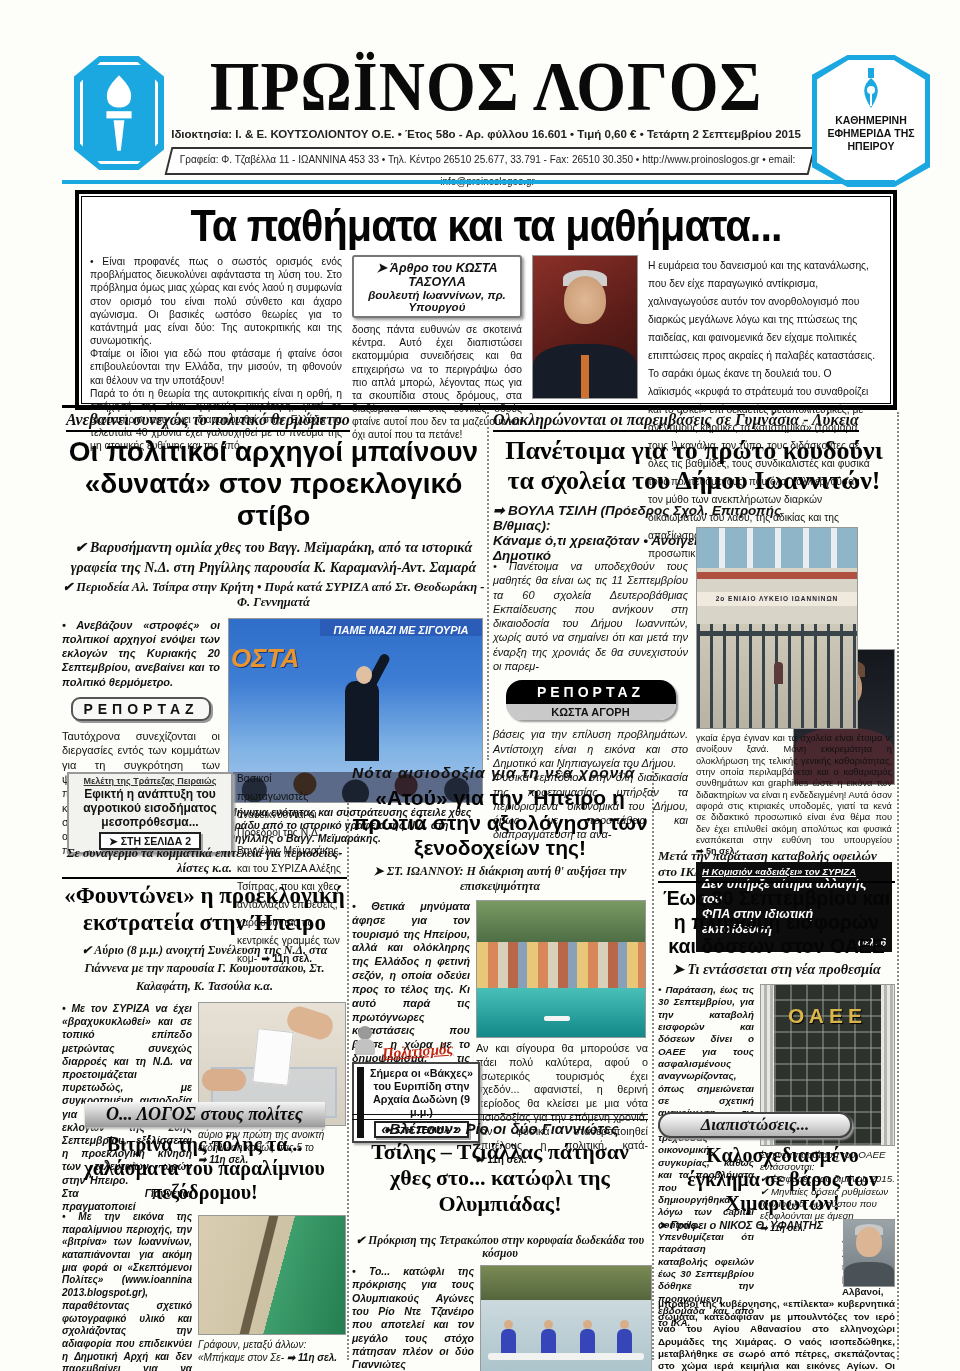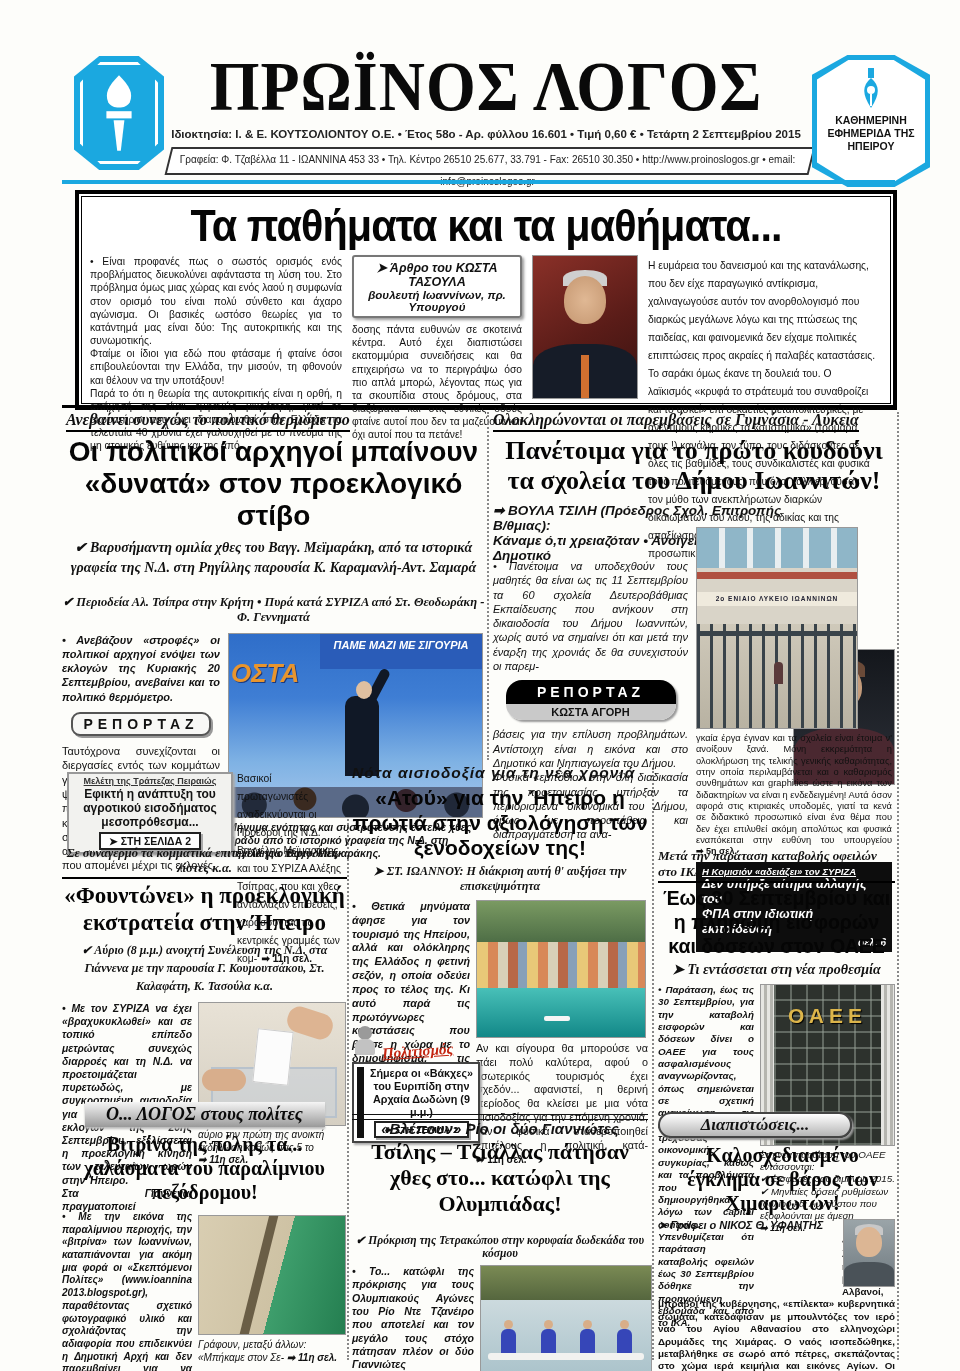--- a/index.html
+++ b/index.html
@@ -90,21 +90,21 @@
   .ph-tasoulas{background:linear-gradient(150deg,#8a3028,#5a1c18 55%,#381210);}
   .ph-tasoulas .head{position:absolute;left:50%;top:14%;width:42px;height:48px;margin-left:-21px;
     background:radial-gradient(#e0b894,#c49670);border-radius:50% 50% 45% 45%;}
   .ph-tasoulas .hair{position:absolute;left:50%;top:10%;width:44px;height:16px;margin-left:-22px;
     background:#cfcfcf;border-radius:50% 50% 0 0;}
   .ph-tasoulas .suit{position:absolute;left:0;bottom:0;width:100%;height:38%;
     background:#161c28;border-radius:40% 40% 0 0;}
   .ph-tasoulas .tie{position:absolute;left:50%;bottom:0;width:8px;height:30%;margin-left:-4px;background:#d07030;}
 
   .ph-rally{background:linear-gradient(180deg,#2f6ec9 0%,#3f7ed4 35%,#7fb2e4 70%,#a8c8ec 100%);}
-  .ph-rally .banner{position:absolute;right:0;top:0;width:64%;height:35px;background:#2a5cb8;
+  .ph-rally .banner{position:absolute;right:0;top:0;width:64%;height:17px;background:#2a5cb8;
     color:#fff;font-weight:bold;font-style:italic;font-size:11px;text-align:center;line-height:22px;}
   .ph-rally .word{position:absolute;left:2px;top:24px;color:#e8952e;font-weight:bold;font-size:26px;
     font-style:italic;text-shadow:1px 1px 0 #1a3a80;}
   .ph-rally .fig{position:absolute;left:46%;top:34%;width:34px;height:80px;background:#101826;
     border-radius:10px 10px 0 0;}
   .ph-rally .arm{position:absolute;left:56%;top:18%;width:10px;height:46px;background:#101826;
     transform:rotate(28deg);border-radius:5px;}
   .ph-rally .fhead{position:absolute;left:50%;top:26%;width:16px;height:18px;background:#e0c0a0;border-radius:50%;}
   .ph-rally .crowd{position:absolute;left:0;bottom:0;width:100%;height:30px;
     background:radial-gradient(circle at 10% 60%,#222a3a 12px,transparent 13px),
@@ -249,21 +249,21 @@
 
   <div class="abs vdots" style="left:487px;top:412px;height:348px;"></div>
   <div class="abs vdots" style="left:897px;top:412px;height:948px;"></div>
   <div class="abs vdots" style="left:347px;top:768px;height:592px;"></div>
   <div class="abs vdots" style="left:652px;top:768px;height:592px;"></div>
 
   <div class="abs" style="left:62px;top:411px;width:423px;">
     <div class="kicker" style="font-size:16px;margin-left:4px;">Ανεβαίνει  συνεχώς το πολιτικό θερμόμετρο</div>
     <div class="hl-sans" style="font-size:28px;line-height:32px;margin-top:4px;">Οι πολιτικοί αρχηγοί μπαίνουν «δυνατά» στον προεκλογικό στίβο</div>
     <div class="bullet-serif" style="font-size:14px;line-height:1.45;margin-top:6px;">✔ Βαρυσήμαντη ομιλία χθες του Βαγγ. Μεϊμαράκη, από τα ιστορικά γραφεία της Ν.Δ. στη Ρηγίλλης παρουσία Κ. Καραμανλή-Αντ. Σαμαρά</div>
-    <div class="bullet-serif" style="font-size:12.5px;margin-top:15px;">✔ Περιοδεία Αλ. Τσίπρα στην Κρήτη • Πυρά κατά ΣΥΡΙΖΑ από Στ. Θεοδωράκη - Φ. Γεννηματά</div>
+    <div class="bullet-serif" style="font-size:12.5px;margin-top:0;">✔ Περιοδεία Αλ. Τσίπρα στην Κρήτη • Πυρά κατά ΣΥΡΙΖΑ από Στ. Θεοδωράκη - Φ. Γεννηματά</div>
     <div style="display:flex;gap:8px;margin-top:8px;">
       <div style="width:158px;flex:none;">
         <div class="body-bi just" style="font-size:11px;line-height:1.3;">• Ανεβάζουν «στροφές» οι πολιτικοί αρχηγοί ενόψει των εκλογών της Κυριακής 20 Σεπτεμβρίου, ανεβαίνει και το πολιτικό θερμόμετρο.</div>
         <div class="ctr" style="margin:8px 0;">
           <span class="reportaz-pill">ΡΕΠΟΡΤΑΖ</span>
         </div>
         <div class="just" style="font-size:11px;line-height:1.3;">Ταυτόχρονα συνεχίζονται οι διεργασίες εντός των κομμάτων για τη συγκρότηση των ψηφοδελτίων, τη σύνταξη των προεκλογικών προγραμμάτων και τον καθορισμό της στρατηγικής που θα ακολουθήσουν στο διάστημα που απομένει μέχρι τις εκλογές.</div>
       </div>
       <div style="width:255px;">
         <div class="ph ph-rally" style="width:253px;height:183px;">

